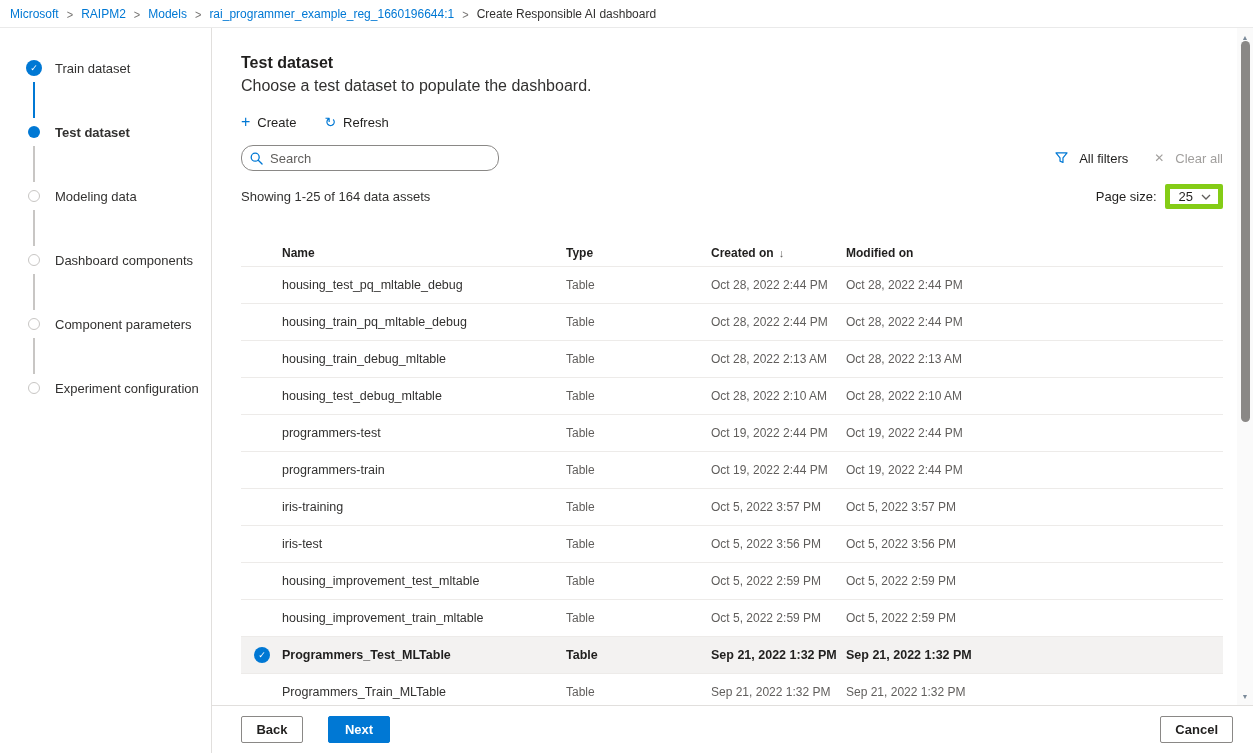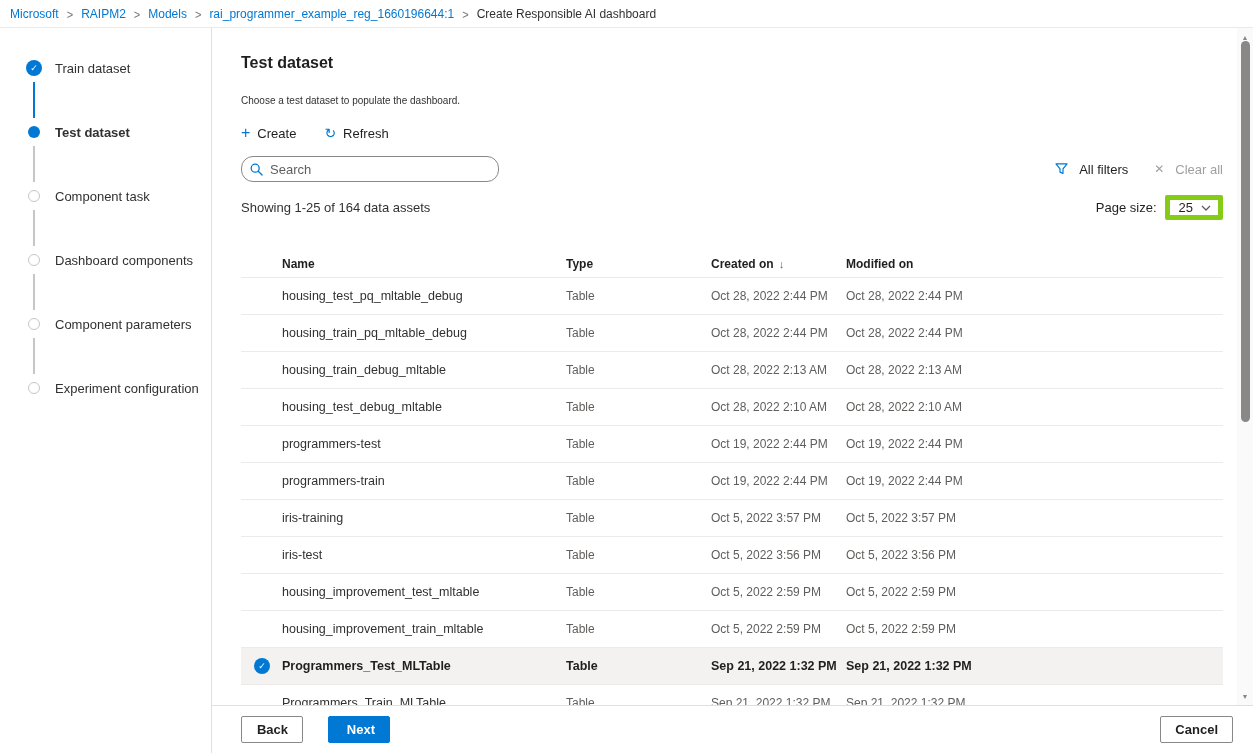--- a/index.html
+++ b/index.html
@@ -25,21 +25,21 @@
   .icon-ring { width:12px; height:12px; border-radius:50%; border:1px solid #c8c6c4; background:#fff; }
   .step-label { font-size:13px; color:#323130; white-space:nowrap; }
   .step.current .step-label { font-weight:700; }
   .step-connector { width:2px; height:36px; margin:4px 0 4px 7px; background:#c8c6c4; }
   .step-connector.done { background:#0078d4; }
 
   
   .main { position:absolute; left:212px; top:28px; right:0; bottom:0; }
   .content { padding:26px 30px 0 29px; }
   .page-title { font-size:16px; font-weight:700; color:#201f1e; }
-  .page-subtitle { font-size:10px; color:#323130; margin-top:23px; }
+  .page-subtitle { font-size:16px; color:#323130; margin-top:5px; }
 
   .commands { margin-top:19px; display:flex; gap:28px; font-size:13px; }
   .command { display:flex; align-items:center; gap:7px; cursor:pointer; color:#201f1e; }
   .plus-icon { color:#0078d4; font-size:16px; font-weight:400; line-height:1; }
   .refresh-icon { color:#0078d4; font-size:14px; line-height:1; }
 
   .toolbar { margin-top:15px; display:flex; align-items:center; justify-content:space-between; }
   .search-box { width:258px; height:26px; border:1px solid #8a8886; border-radius:12px;
     display:flex; align-items:center; gap:7px; padding:0 8px; background:#fff; }
   .search-input { border:none; outline:none; flex:1; font-size:13px; color:#323130;
@@ -68,21 +68,21 @@
   .cell-dim { color:#605e5c; font-size:12px; }
   .trow.selected { background:#f3f2f1; }
   .trow.selected .cell-name, .trow.selected .cell-dim { color:#201f1e; font-weight:700; font-size:12.5px; }
   .row-check { width:16px; height:16px; border-radius:50%; background:#0078d4; color:#fff;
     font-size:9px; font-weight:700; line-height:1; display:flex; align-items:center; justify-content:center; }
 
   
   .footer { position:absolute; left:0; right:0; bottom:0; height:48px; background:#fff;
     border-top:1px solid #e1dfdd; display:flex; align-items:center; padding:0 20px 0 29px; }
   .btn { height:27px; min-width:62px; padding:0 14px; border:1px solid #8a8886; border-radius:2px;
-    background:#fff; color:#201f1e; font-size:13px; font-weight:700; font-family:inherit; cursor:pointer;text-align:right; }
+    background:#fff; color:#201f1e; font-size:13px; font-weight:700; font-family:inherit; cursor:pointer; }
   .btn-primary { background:#0078d4; border-color:#0078d4; color:#fff; margin-left:25px; }
   .btn-cancel { margin-left:auto; }
 
   
   .scrollbar { position:absolute; top:0; right:0; bottom:48px; width:16px; background:#fafafa; }
   .scroll-arrow { position:absolute; left:0; width:16px; height:14px; display:flex;
     align-items:center; justify-content:center; font-size:7px; color:#7a8a99; cursor:pointer; }
   .scroll-arrow.up { top:2px; }
   .scroll-arrow.down { bottom:2px; }
   .scroll-thumb { position:absolute; left:4px; top:13px; width:9px; height:381px;
@@ -122,21 +122,21 @@
           </span>
           <span class="step-label">Test dataset</span>
         </div>
         <div class="step-connector"></div>
       </div>
       <div class="step upcoming">
         <div class="step-row">
           <span class="step-iconwrap">
             <span class="icon-ring"></span>
           </span>
-          <span class="step-label">Component task</span>
+          <span class="step-label">Modeling data</span>
         </div>
         <div class="step-connector"></div>
       </div>
       <div class="step upcoming">
         <div class="step-row">
           <span class="step-iconwrap">
             <span class="icon-ring"></span>
           </span>
           <span class="step-label">Dashboard components</span>
         </div>

